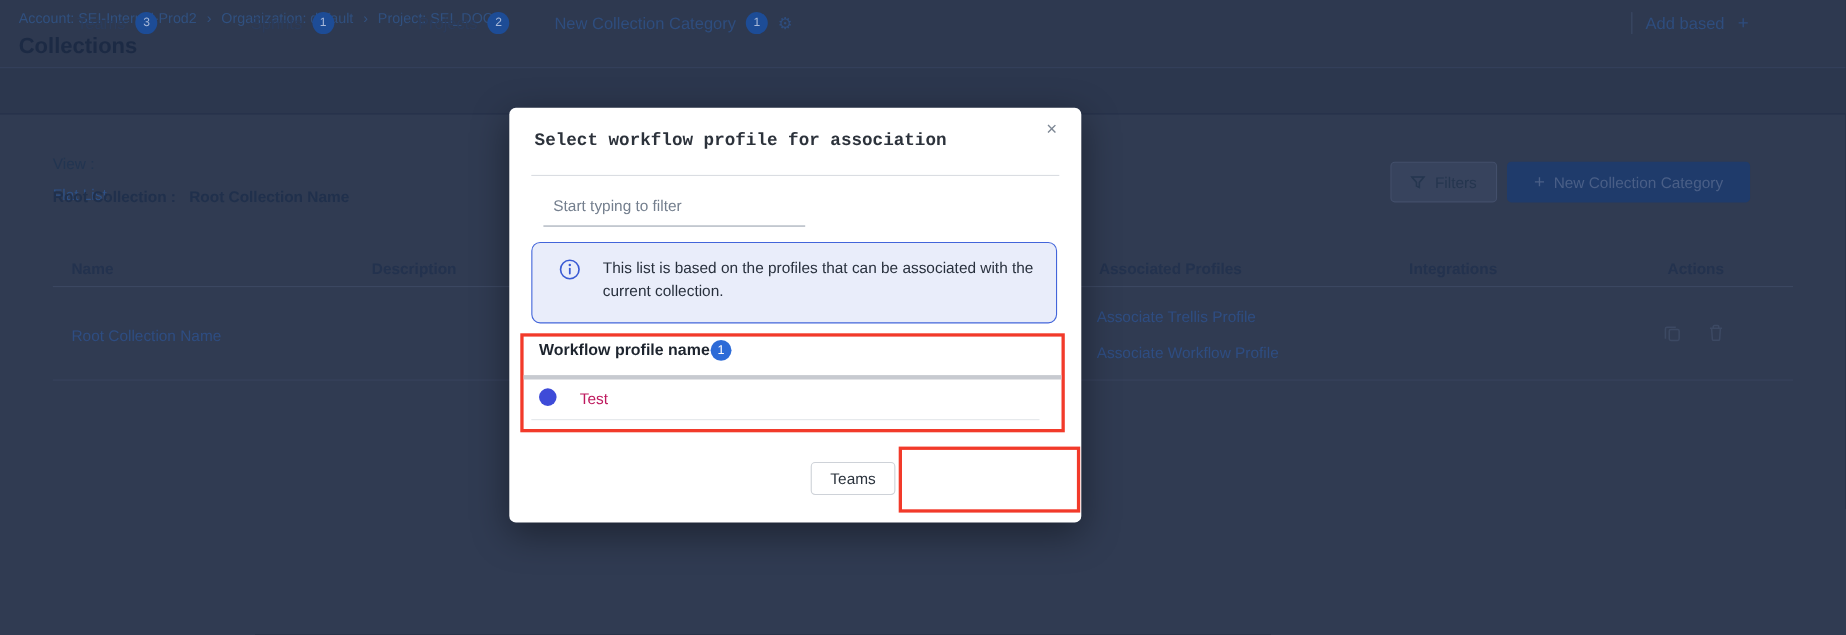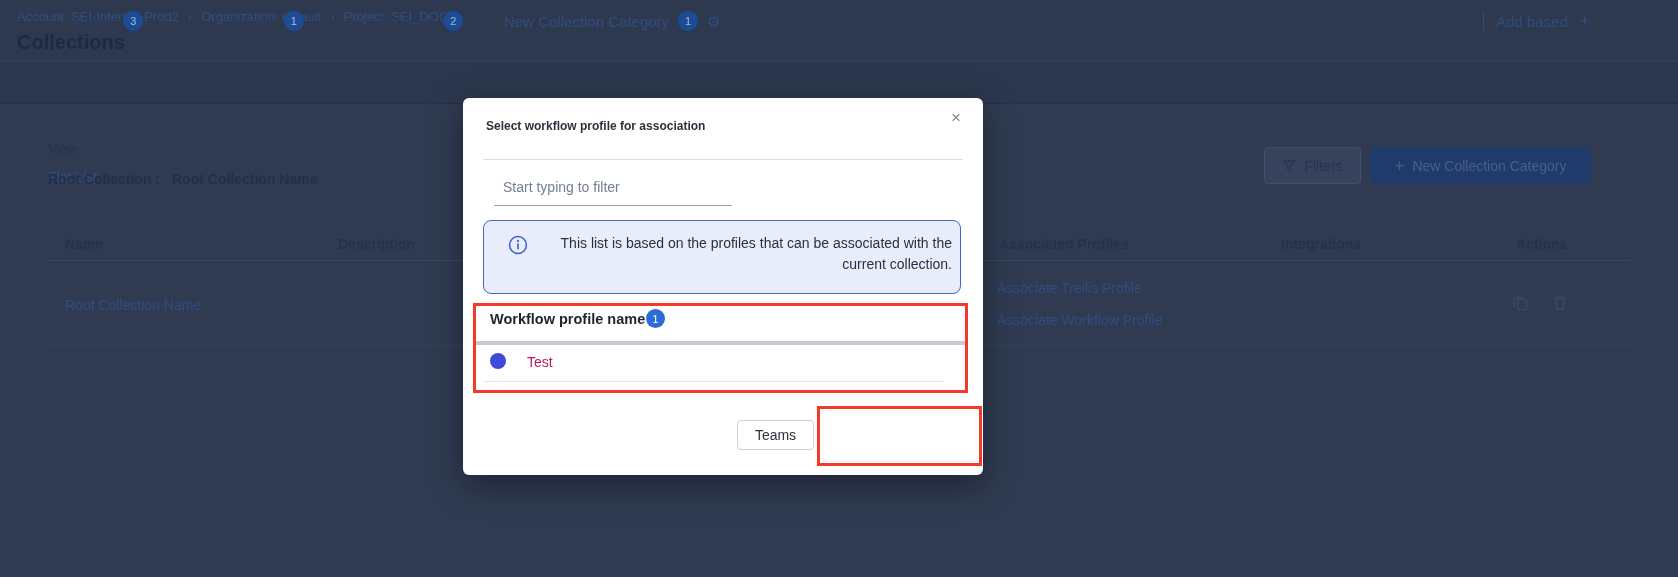--- a/index.html
+++ b/index.html
@@ -41,26 +41,26 @@
   .filtersbtn{position:absolute;left:1264px;top:147px;width:97px;height:37px;background:#37435d;border:1px solid #434f6b;border-radius:4px;display:flex;align-items:center;justify-content:center;gap:8px;color:#25364f;font-size:14px;cursor:pointer;}
   .newcatbtn{position:absolute;left:1370px;top:147px;width:221px;height:37px;background:var(--dim-btn-bg);border:none;border-radius:4px;display:flex;align-items:center;justify-content:center;gap:8px;color:var(--dim-btn-text);font-size:14px;cursor:pointer;}
 
   .th{position:absolute;top:236px;font-size:14px;font-weight:bold;color:#23324e;}
   .hline{position:absolute;height:1px;background:#3b4761;}
   .rowlink{position:absolute;font-size:14px;color:var(--dim-link);text-decoration:none;}
   .actionicon{position:absolute;color:#3c4963;}
 
   
   .modal{position:absolute;left:463px;top:98px;width:520px;height:377px;background:#fff;border-radius:6px;box-shadow:0 10px 34px rgba(0,0,0,.4);}
-  .modal-title{position:absolute;left:23px;top:21px;font-size:12px;font-weight:600;color:#2c323b;}
+  .modal-title{position:absolute;left:23px;top:21px;font-size:16px;font-weight:600;color:#2c323b;font-family:Liberation Mono, monospace;}
   .modal-close{position:absolute;right:22px;top:10px;font-size:17px;color:#7d8794;cursor:pointer;}
   .modal-divider{position:absolute;left:20px;right:20px;top:61px;height:1px;background:#dadde2;}
   .filterinput{position:absolute;left:31px;top:76px;width:238px;height:32px;border:none;border-bottom:1px solid #9aa3b0;outline:none;font-size:14px;color:#0369a1;padding:0 0 6px 9px;background:transparent;font-family:"Liberation Sans",sans-serif;}
   .filterinput::placeholder{color:#747f8e;}
-  .banner{position:absolute;left:20px;top:122px;width:478px;height:74px;background:var(--banner-bg);border:1px solid var(--banner-border);border-radius:8px;text-align:right;}
+  .banner{position:absolute;left:20px;top:122px;width:478px;height:74px;background:var(--banner-bg);border:1px solid var(--banner-border);border-radius:8px;}
   .banner-icon{position:absolute;left:24px;top:14px;color:#3a5ad4;}
   .banner-text{position:absolute;left:64px;top:12px;width:404px;font-size:14px;line-height:21px;color:#28303d;}
   .redbox{position:absolute;border:3px solid var(--annotation-red);}
   .redbox1{left:10px;top:205px;width:495px;height:90px;}
   .redbox2{left:354px;top:308px;width:165px;height:60px;}
   .listheader{position:absolute;left:27px;top:213px;font-size:14.5px;font-weight:bold;color:#1d242e;}
   .listbadge{position:absolute;left:183px;top:211px;width:19px;height:19px;border-radius:50%;background:var(--modal-badge);color:#fff;font-size:11.5px;display:flex;align-items:center;justify-content:center;}
   .thickdiv{position:absolute;left:13px;top:243px;width:489px;height:4px;background:#c7cad0;}
   .profiledot{position:absolute;left:27px;top:255px;width:16px;height:16px;border-radius:50%;background:var(--profile-dot);}
   .profilename{position:absolute;left:64px;top:256px;font-size:14px;color:#be185d;}

